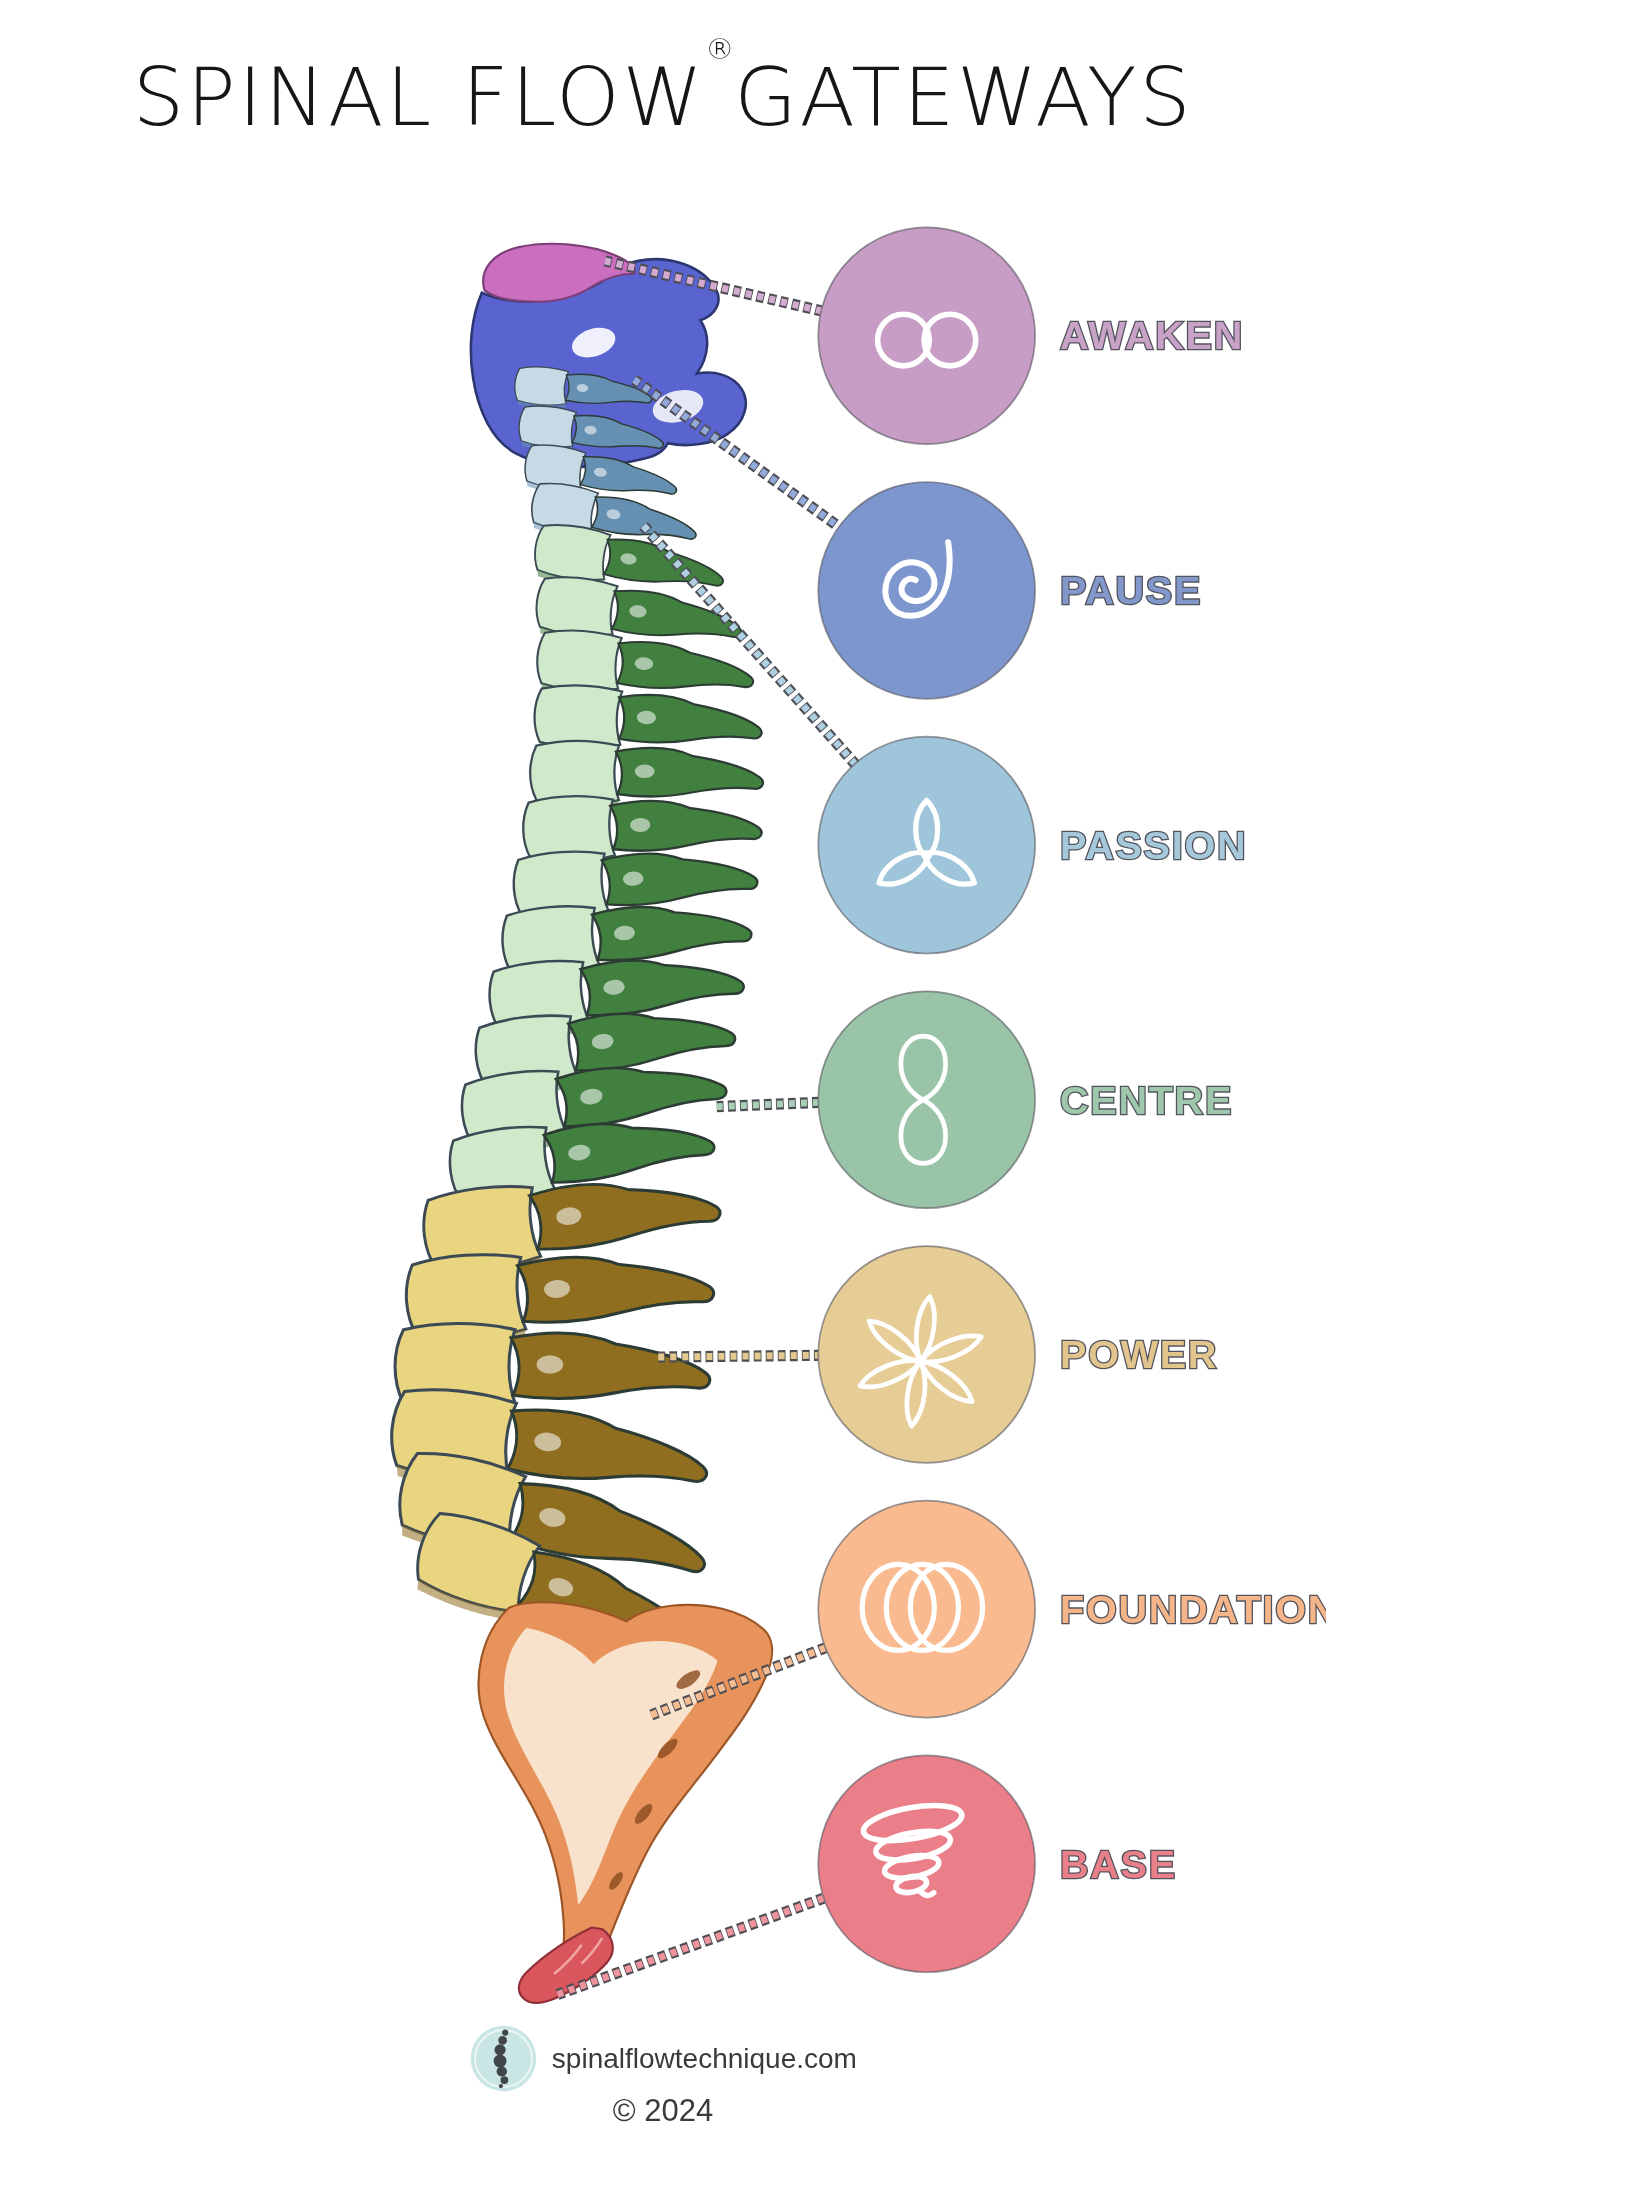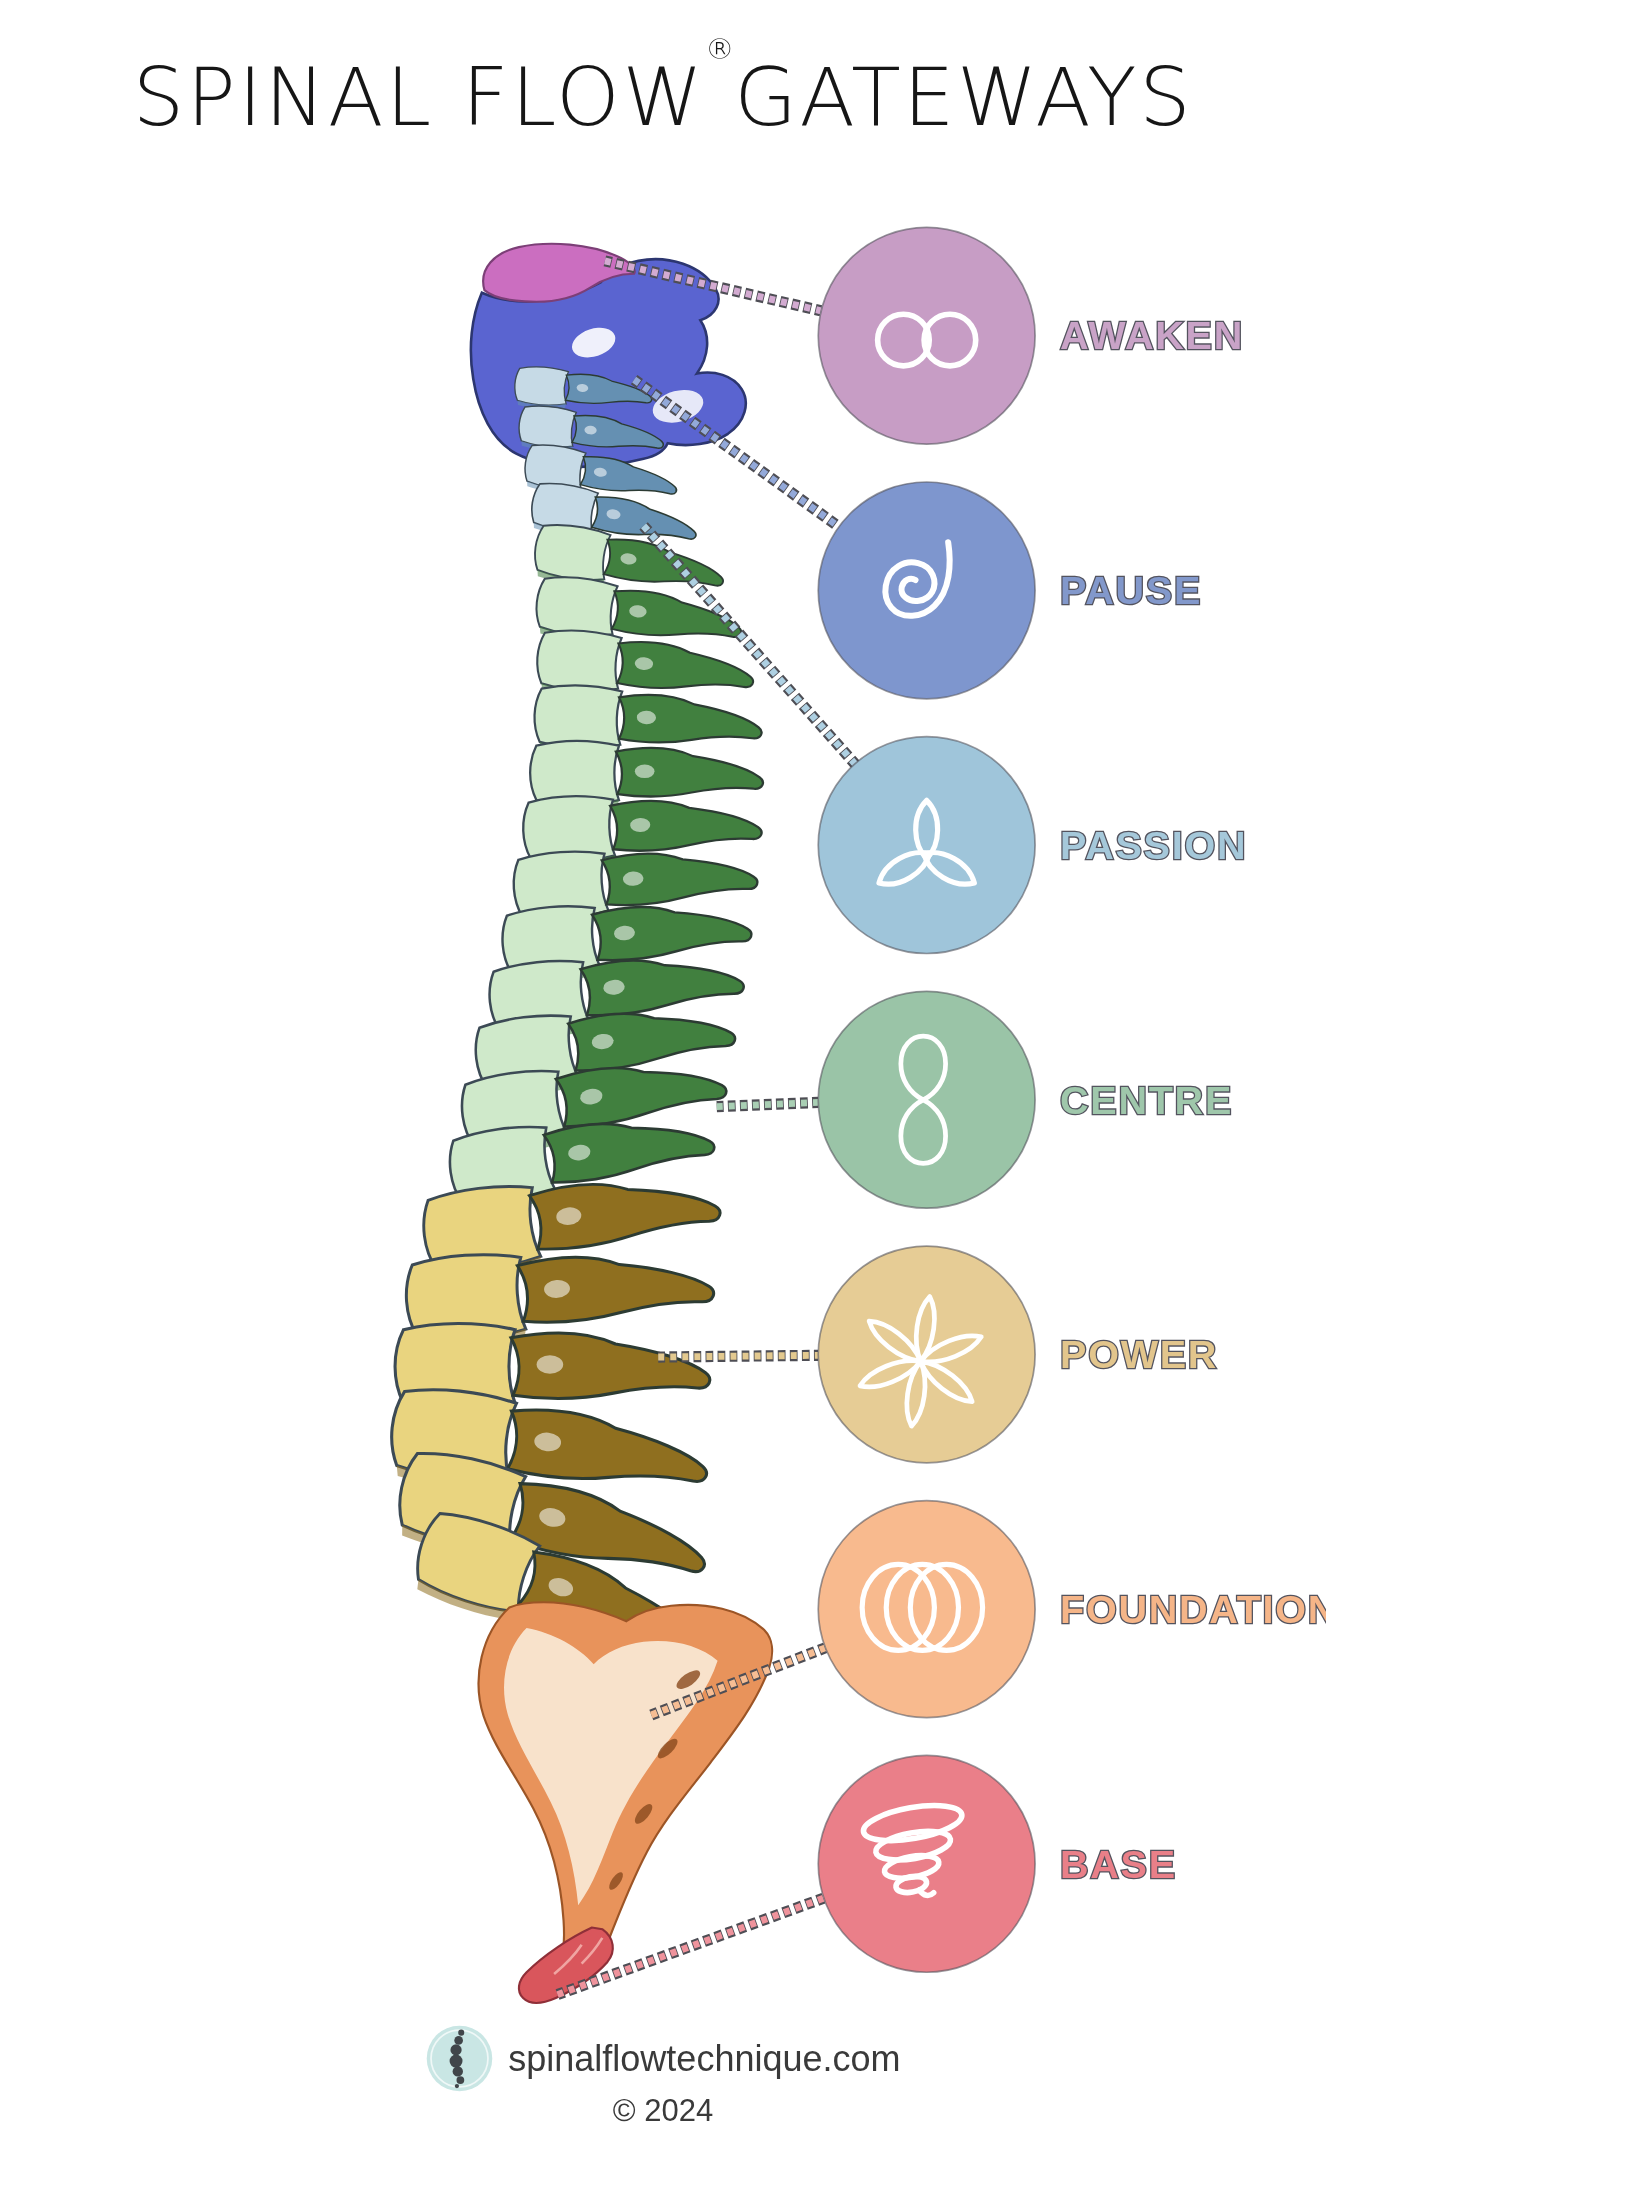--- a/index.html
+++ b/index.html
@@ -8,21 +8,21 @@
   .title{position:absolute;top:50px;left:0;width:100%;text-align:center;margin:0;
          font-family:"DejaVu Sans","Liberation Sans",sans-serif;
          font-weight:200;font-size:81px;letter-spacing:2.6px;color:#161616;white-space:nowrap;}
   .title sup{font-size:29px;position:relative;top:-38px;font-weight:300;letter-spacing:0;}
   .scene{position:absolute;left:0;top:0;width:1652px;height:2203px;}
   .glabel{font-family:"Liberation Sans","DejaVu Sans",sans-serif;font-weight:700;font-size:46px;
           letter-spacing:2px;paint-order:stroke;stroke:#53535e;stroke-width:3px;}
   .footer{position:absolute;top:2024px;left:0;width:100%;display:flex;flex-direction:column;
           align-items:center;color:#3a3a3a;}
   .footer-row{display:flex;align-items:center;gap:13.8px;}
-  .site{font-size:36px;font-weight:400;color:#3a3a3a;text-align:right;}
+  .site{font-size:28px;font-weight:400;color:#3a3a3a;text-align:right;}
   .copyright{font-size:31px;margin-top:0;color:#3a3a3a;}
 </style>
 </head>
 <body>
 
 <div class="canvas">
 
   <h1 class="title"><span>SPINAL FLOW</span><sup>®</sup><span>GATEWAYS</span></h1>
 
   <svg class="scene" viewBox="0 0 1920 2560">

